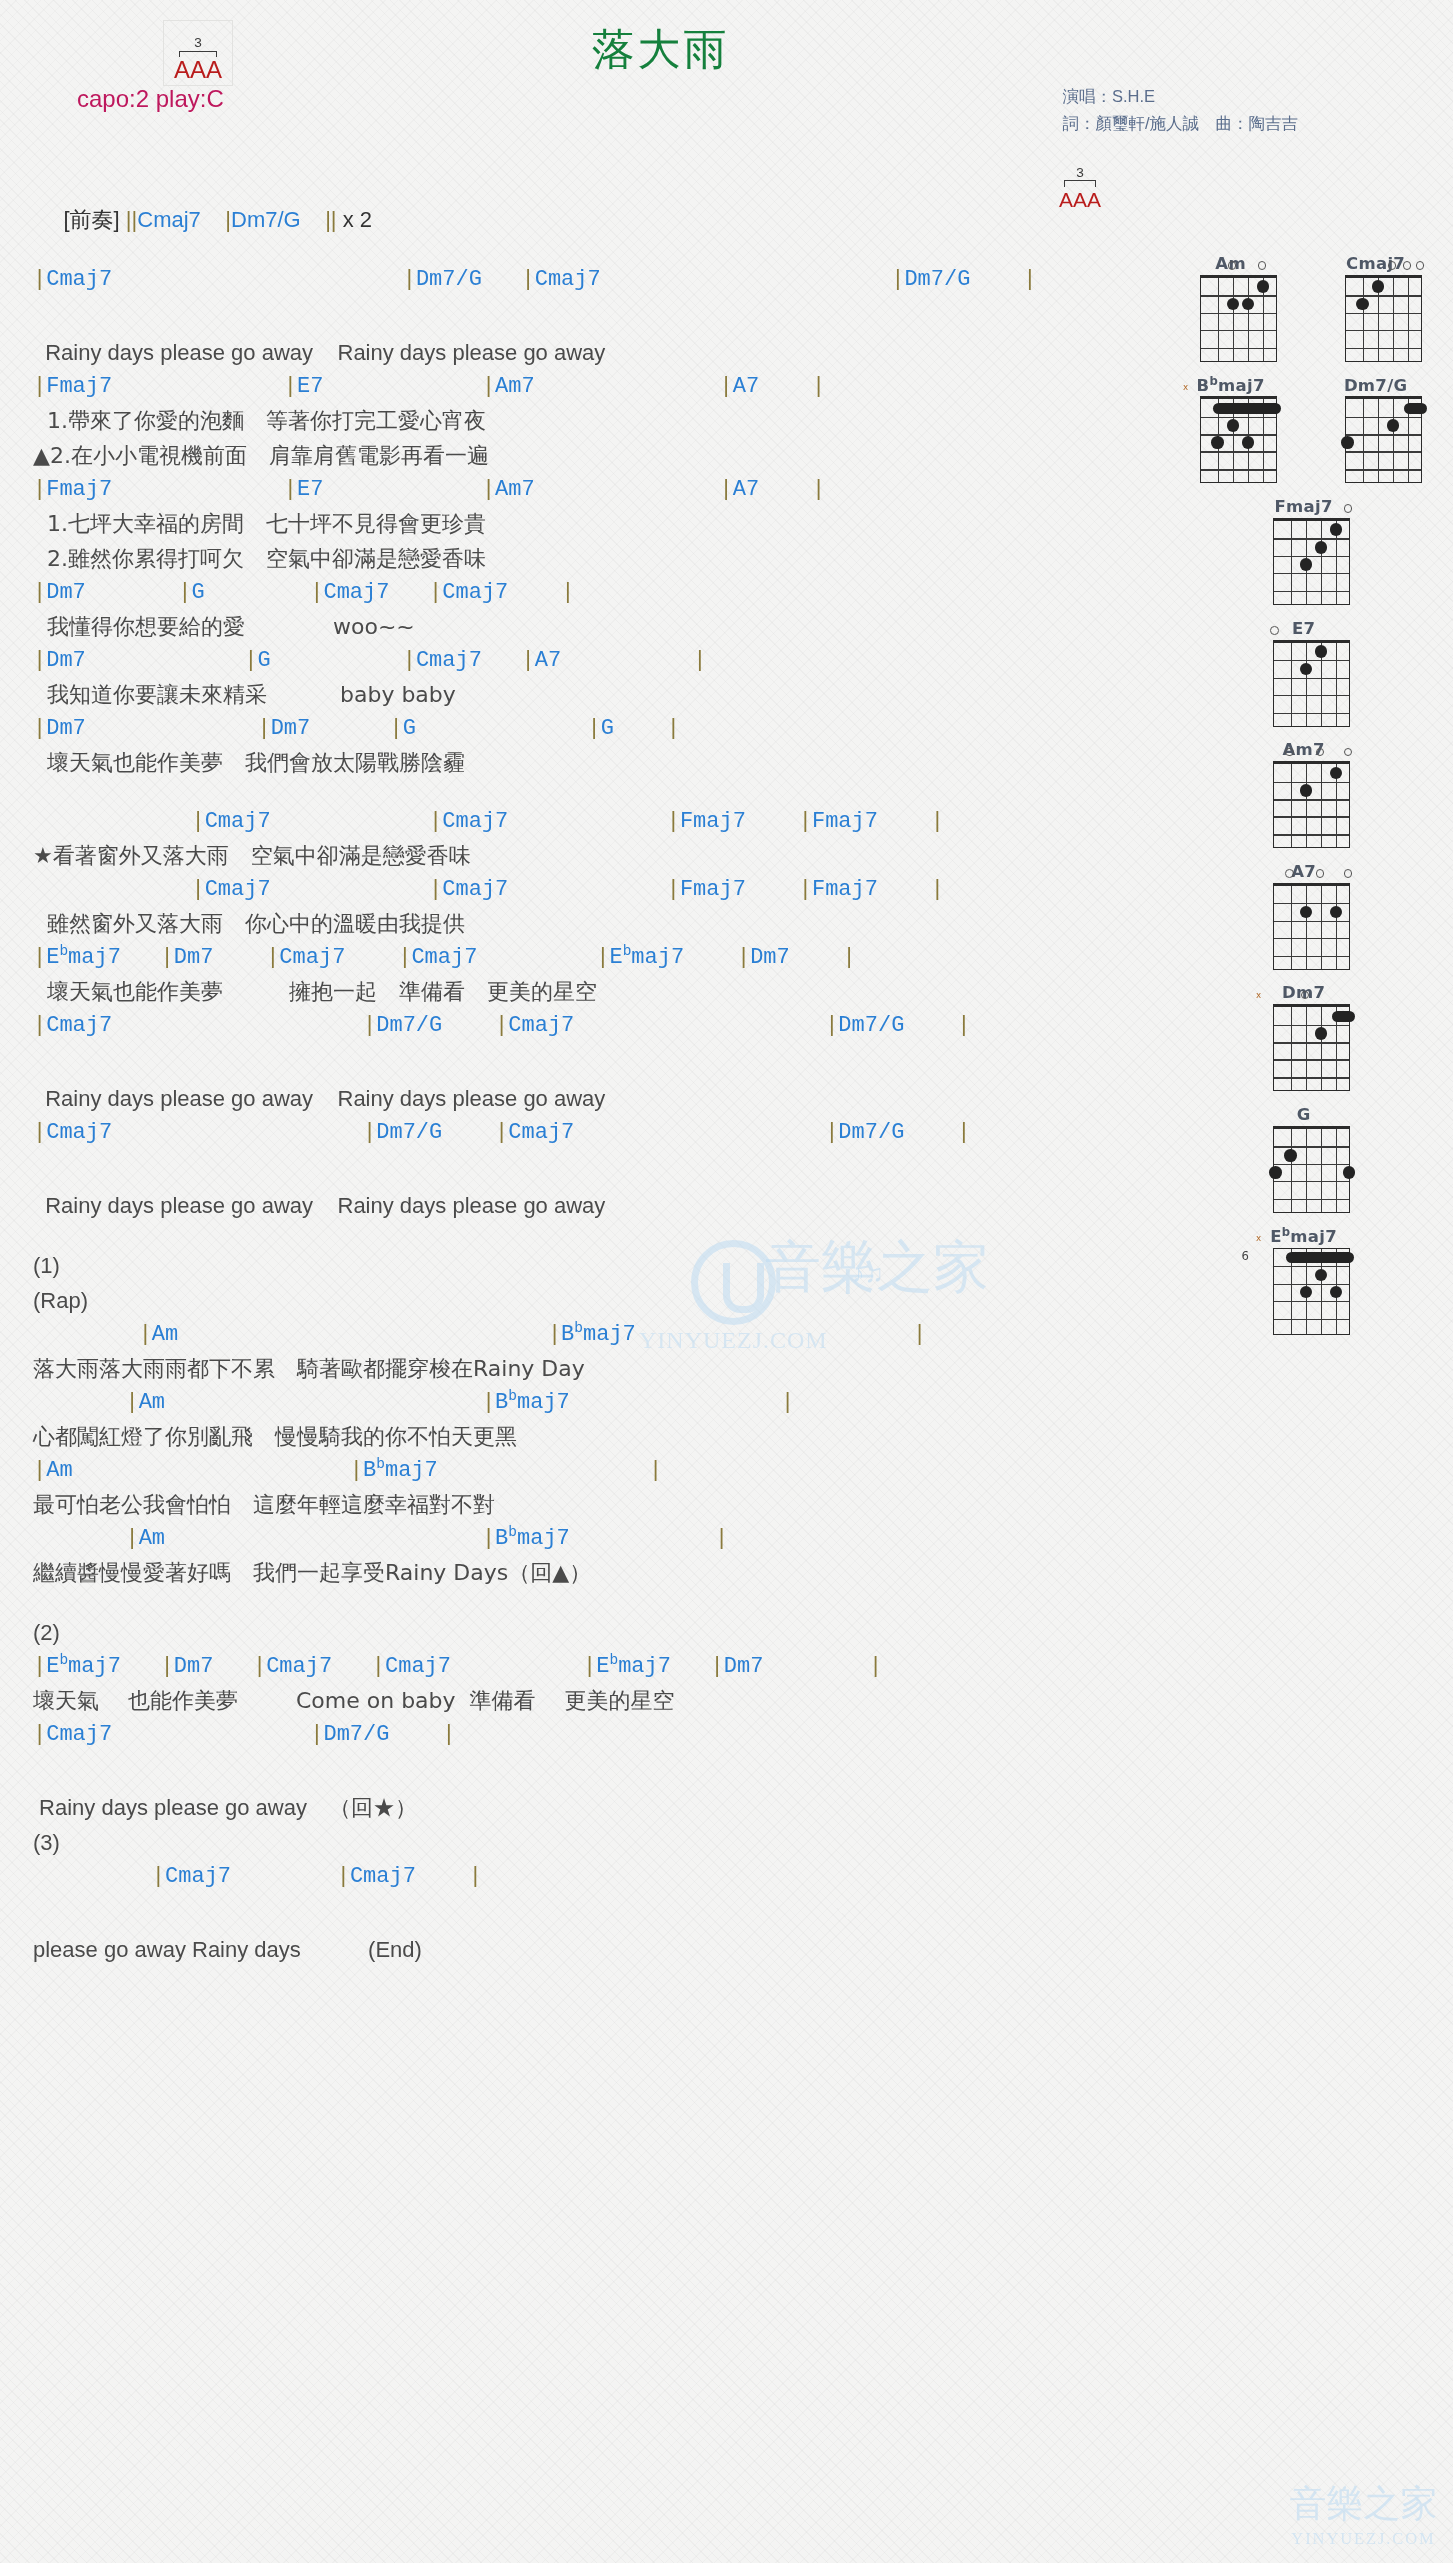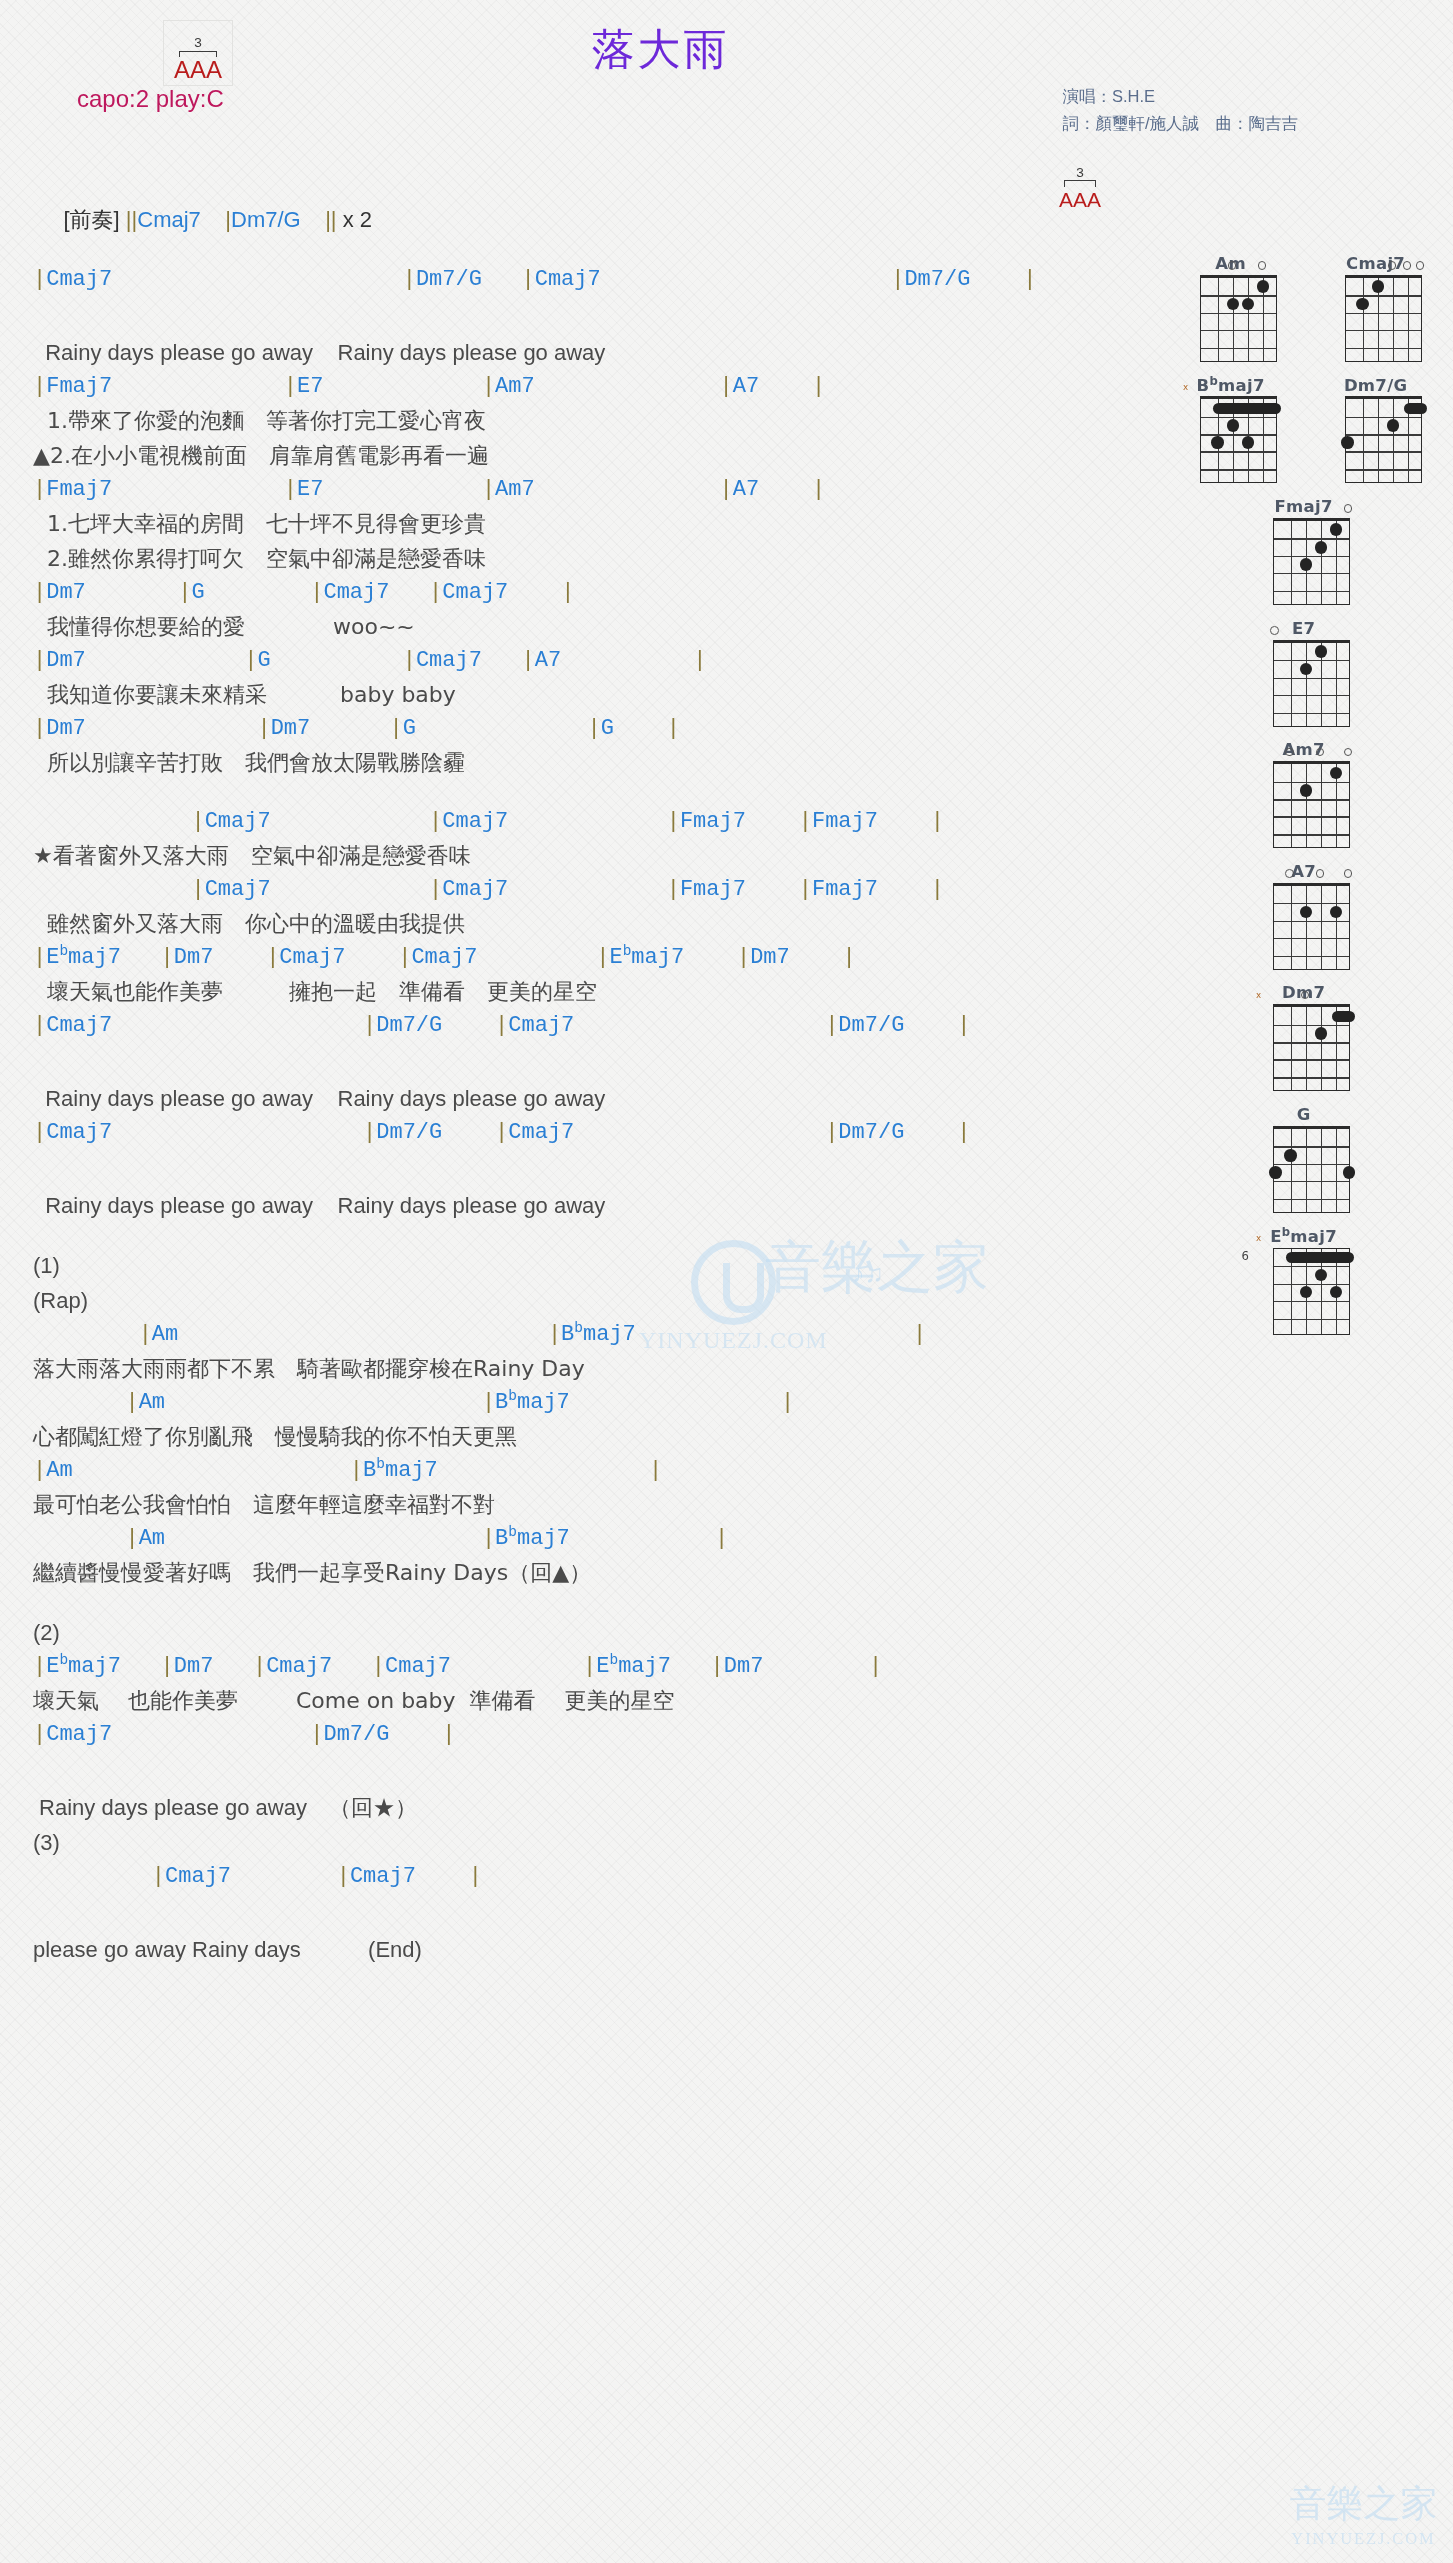--- a/index.html
+++ b/index.html
@@ -42,21 +42,21 @@
     border: 1.9px solid #3b3b3b; border-top: none; border-bottom: none;
   }
   .strum-bracket:before {
     content: ""; position: absolute; left: 3.9px; right: 3.9px; bottom: 5.8px; height: 0;
     border-top: 1.9px solid #3b3b3b;
   }
   .strum-letters { font-size: 24px; letter-spacing: 0px; color: #b91c1c; line-height: 25px; }
 
   .song-title {
     position: absolute; left: 0; top: 21px; width: 1321px;
-    text-align: center; font-size: 43px; color: #6d28d9;
+    text-align: center; font-size: 43px; color: #15803d;
     font-family: "DejaVu Sans", sans-serif; letter-spacing: 2.9px;
   }
   .credits {
     position: absolute; right: 155px; top: 83px;
     font-size: 16.5px; color: #5a6d8c; line-height: 27px; text-align: left;
   }
   .credits .line2 { letter-spacing: 0px; }
 
   .intro-row {
     position: absolute; left: 39px; top: 179px;
@@ -226,21 +226,21 @@
       <div class="row lyric-row">  1.帶來了你愛的泡麵　等著你打完工愛心宵夜</div>
       <div class="row lyric-row">▲2.在小小電視機前面　肩靠肩舊電影再看一遍</div>
       <div class="row chord-row"><span class="bar">|</span>Fmaj7             <span class="bar">|</span>E7            <span class="bar">|</span>Am7              <span class="bar">|</span>A7    <span class="bar">|</span></div>
       <div class="row lyric-row">  1.七坪大幸福的房間　七十坪不見得會更珍貴</div>
       <div class="row lyric-row">  2.雖然你累得打呵欠　空氣中卻滿是戀愛香味</div>
       <div class="row chord-row"><span class="bar">|</span>Dm7       <span class="bar">|</span>G        <span class="bar">|</span>Cmaj7   <span class="bar">|</span>Cmaj7    <span class="bar">|</span></div>
       <div class="row lyric-row">  我懂得你想要給的愛　　　　woo~~</div>
       <div class="row chord-row"><span class="bar">|</span>Dm7            <span class="bar">|</span>G          <span class="bar">|</span>Cmaj7   <span class="bar">|</span>A7          <span class="bar">|</span></div>
       <div class="row lyric-row">  我知道你要讓未來精采　　　 baby baby</div>
       <div class="row chord-row"><span class="bar">|</span>Dm7             <span class="bar">|</span>Dm7      <span class="bar">|</span>G             <span class="bar">|</span>G    <span class="bar">|</span></div>
-      <div class="row lyric-row">  所以別讓辛苦打敗　我們會放太陽戰勝陰霾</div>
+      <div class="row lyric-row">  壞天氣也能作美夢　我們會放太陽戰勝陰霾</div>
       <div class="row" style="height: 25px;"></div>
       <div class="row chord-row">            <span class="bar">|</span>Cmaj7            <span class="bar">|</span>Cmaj7            <span class="bar">|</span>Fmaj7    <span class="bar">|</span>Fmaj7    <span class="bar">|</span></div>
       <div class="row lyric-row">★看著窗外又落大雨　空氣中卻滿是戀愛香味</div>
       <div class="row chord-row">            <span class="bar">|</span>Cmaj7            <span class="bar">|</span>Cmaj7            <span class="bar">|</span>Fmaj7    <span class="bar">|</span>Fmaj7    <span class="bar">|</span></div>
       <div class="row lyric-row">  雖然窗外又落大雨　你心中的溫暖由我提供</div>
       <div class="row chord-row"><span class="bar">|</span>E<span class="flat">b</span>maj7   <span class="bar">|</span>Dm7    <span class="bar">|</span>Cmaj7    <span class="bar">|</span>Cmaj7         <span class="bar">|</span>E<span class="flat">b</span>maj7    <span class="bar">|</span>Dm7    <span class="bar">|</span></div>
       <div class="row lyric-row">  壞天氣也能作美夢　　　擁抱一起　準備看　更美的星空</div>
       <div class="row chord-row"><span class="bar">|</span>Cmaj7                   <span class="bar">|</span>Dm7/G    <span class="bar">|</span>Cmaj7                   <span class="bar">|</span>Dm7/G    <span class="bar">|</span></div>
       <div class="row lyric-row en">  Rainy days please go away    Rainy days please go away</div>
       <div class="row chord-row"><span class="bar">|</span>Cmaj7                   <span class="bar">|</span>Dm7/G    <span class="bar">|</span>Cmaj7                   <span class="bar">|</span>Dm7/G    <span class="bar">|</span></div>

